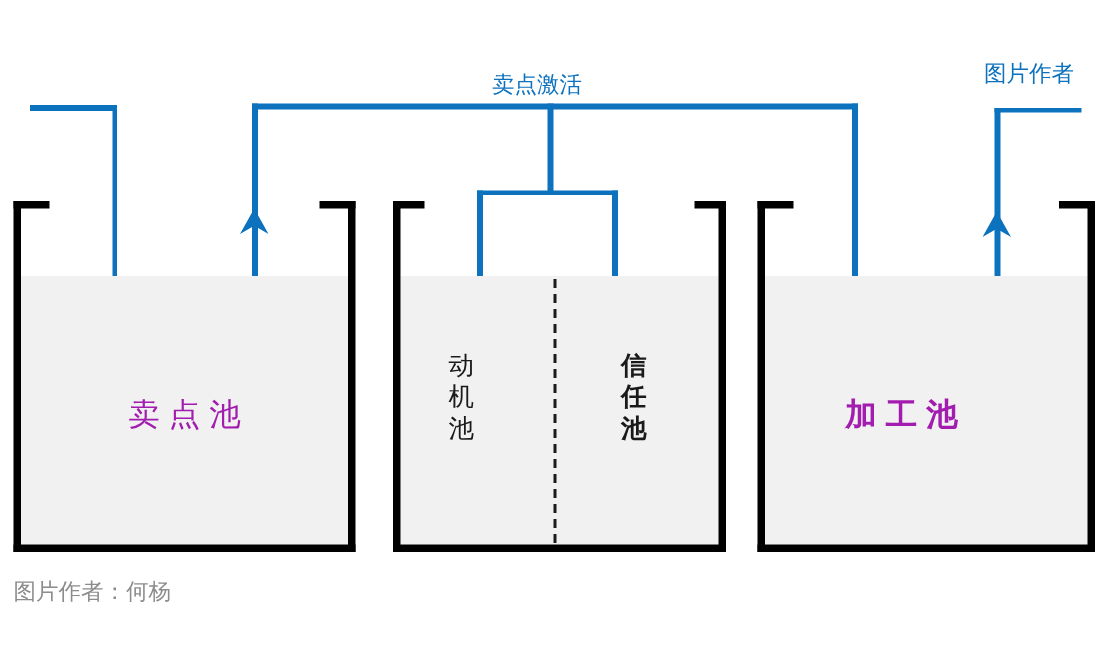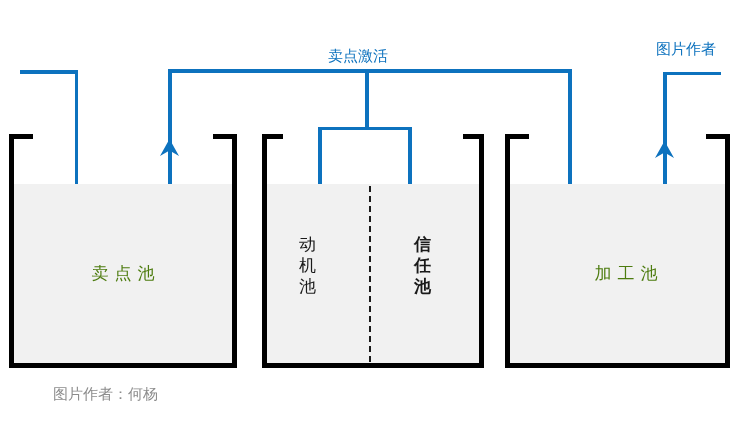--- a/index.html
+++ b/index.html
@@ -10,21 +10,21 @@
   }
   html,body{margin:0;padding:0;background:#fff;}
   .canvas{
     position:relative;width:742px;height:435px;background:#fff;overflow:hidden;
     font-family:"DejaVu Sans","Liberation Sans",sans-serif;
   }
   .blue-line{position:absolute;background:var(--blue);}
   .wall{position:absolute;background:var(--black);}
   .pool-fill{position:absolute;background:var(--fill);}
   .lbl-blue{position:absolute;color:var(--blue);font-size:15px;white-space:nowrap;}
-  .pool-lbl{position:absolute;color:#4d7c0f;font-size:17px;white-space:nowrap;
+  .pool-lbl{position:absolute;color:#a21caf;font-size:21px;white-space:nowrap;
             letter-spacing:6px;transform:translateX(-50%);}
   .pool-lbl-v{position:absolute;color:#1a1a1a;font-size:17px;width:22px;
               line-height:21px;word-break:break-all;text-align:left;}
   .dashed-divider{position:absolute;border-left:2px dashed #1b1b1b;}
   .attribution{position:absolute;color:var(--gray);font-size:15px;white-space:nowrap;}
   .arrow{position:absolute;}
 </style>
 </head>
 <body>
 
@@ -88,18 +88,18 @@
     <div class="pool-lbl-v" style="left:414px;top:234px;font-weight:bold;">信任池</div>
   </div>
 
   <div>
     <div class="pool-fill" style="left:510px;top:184px;width:215px;height:179px;"></div>
     <div class="wall" style="left:505px;top:134px;width:5px;height:234px;"></div>
     <div class="wall" style="left:725px;top:134px;width:5px;height:234px;"></div>
     <div class="wall" style="left:505px;top:363px;width:225px;height:5px;"></div>
     <div class="wall" style="left:505px;top:134px;width:24px;height:5px;"></div>
     <div class="wall" style="left:706px;top:134px;width:24px;height:5px;"></div>
-    <div class="pool-lbl" style="left:629px;top:262px;">加工池</div>
+    <div class="pool-lbl" style="left:604px;top:262px;font-weight:bold;">加工池</div>
   </div>
 
-  <div class="attribution" style="left:9px;top:385px;margin-left:44px;">图片作者：何杨</div>
+  <div class="attribution" style="left:9px;top:385px;">图片作者：何杨</div>
 
 </div>
 
 </body></html>

